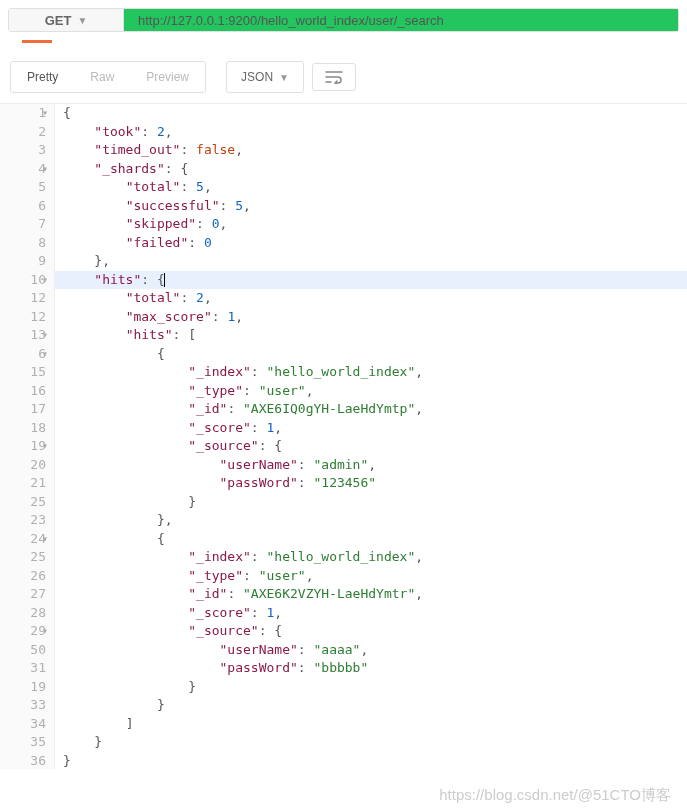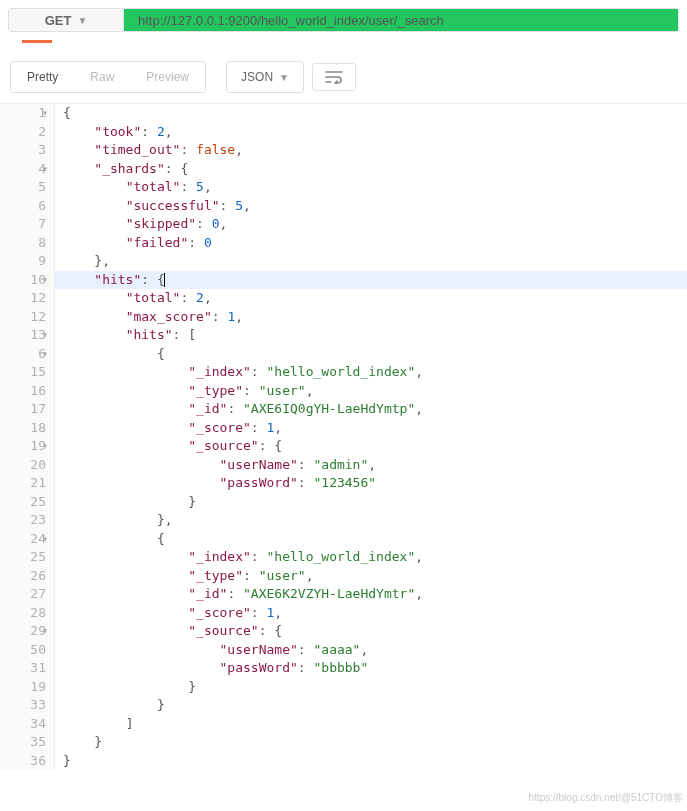--- a/index.html
+++ b/index.html
@@ -23,21 +23,21 @@
 .gutter .fold::after { content: "▾"; position: absolute; right: -2px; font-size: 10px; color: #aaa; }
 .code { flex: 1; padding-left: 8px; white-space: pre; }
 .code .line { height: 18.5px; }
 .code .line.hl { background: #e8f0fe; margin-left: -8px; padding-left: 8px; }
 .p { color: #555; }
 .k { color: #8b1a4b; }
 .s { color: #2e7d32; }
 .n { color: #1565c0; }
 .b { color: #c2410c; }
 .cursor { display: inline-block; width: 1px; height: 14px; background: #000; vertical-align: middle; margin-left: -1px; }
-.watermark { position: fixed; bottom: 6px; right: 4px; color: #ccc; font-size: 10px; pointer-events: none; }
+.watermark { position: fixed; bottom: 6px; right: 16px; color: #ccc; font-size: 15px; pointer-events: none; }
 </style>
 </head>
 <body>
 
 <div class="top-bar">
   <div class="method-select">
     <span>GET</span>
     <span class="chev">▼</span>
   </div>
   <input class="url-input" value="http://127.0.0.1:9200/hello_world_index/user/_search" style="">

